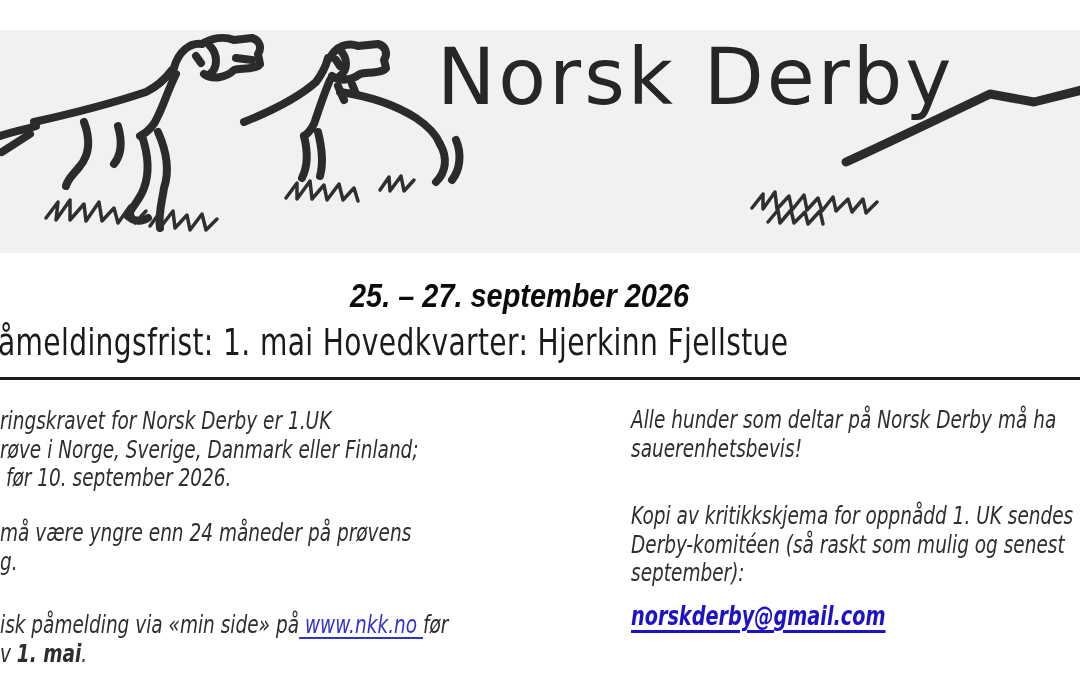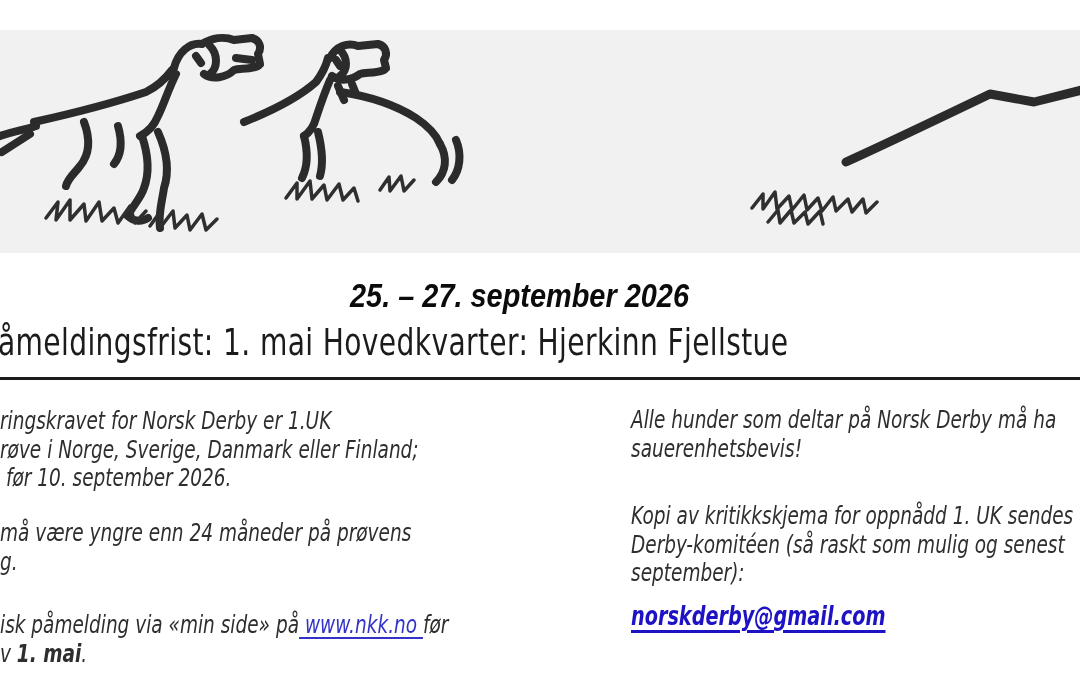--- a/index.html
+++ b/index.html
@@ -80,20 +80,21 @@
         <path d="M 46 188 l 12 -16 l -2 18 l 14 -20 l 0 20 l 14 -16 l 2 17 l 13 -19 l 3 19 l 12 -13 l 4 15 l 12 -17 l 5 17 l 11 -12"></path>
         <path d="M 150 196 l 10 -14 l 0 16 l 13 -17 l 2 17 l 12 -13 l 3 15 l 12 -16 l 4 16 l 11 -11"></path>
         <path d="M 286 168 l 11 -15 l 0 16 l 13 -18 l 2 18 l 12 -14 l 3 15 l 12 -16 l 4 16 l 11 -12 l 4 13"></path>
         <path d="M 380 160 l 9 -13 l 1 14 l 11 -15 l 3 15 l 10 -11"></path>
         <path d="M 752 178 l 11 -14 l 0 15 l 12 -17 l 2 17 l 12 -13 l 3 14 l 12 -15 l 3 15 l 11 -12 l 4 13 l 11 -14 l 3 14 l 12 -12 l 4 13 l 11 -13 l 3 14 l 11 -11"></path>
         <path d="M 768 192 l 10 -12 l 2 13 l 11 -13 l 3 13 l 11 -11 l 3 12 l 12 -13 l 3 13"></path>
       </g>
 
       <path stroke-width="9" d="M 846 132 C 890 112 940 88 990 64 L 1034 72 L 1082 60"></path>
     </svg>
+    <div class="header-title">Norsk Derby</div>
   </div>
 
   <div class="date-heading">25. – 27. september 2026</div>
 
   <div class="info-heading">åmeldingsfrist: 1. mai Hovedkvarter: Hjerkinn Fjellstue</div>
 
   <div class="rule"></div>
 
   <div class="col col-left">
     <p class="p1">

